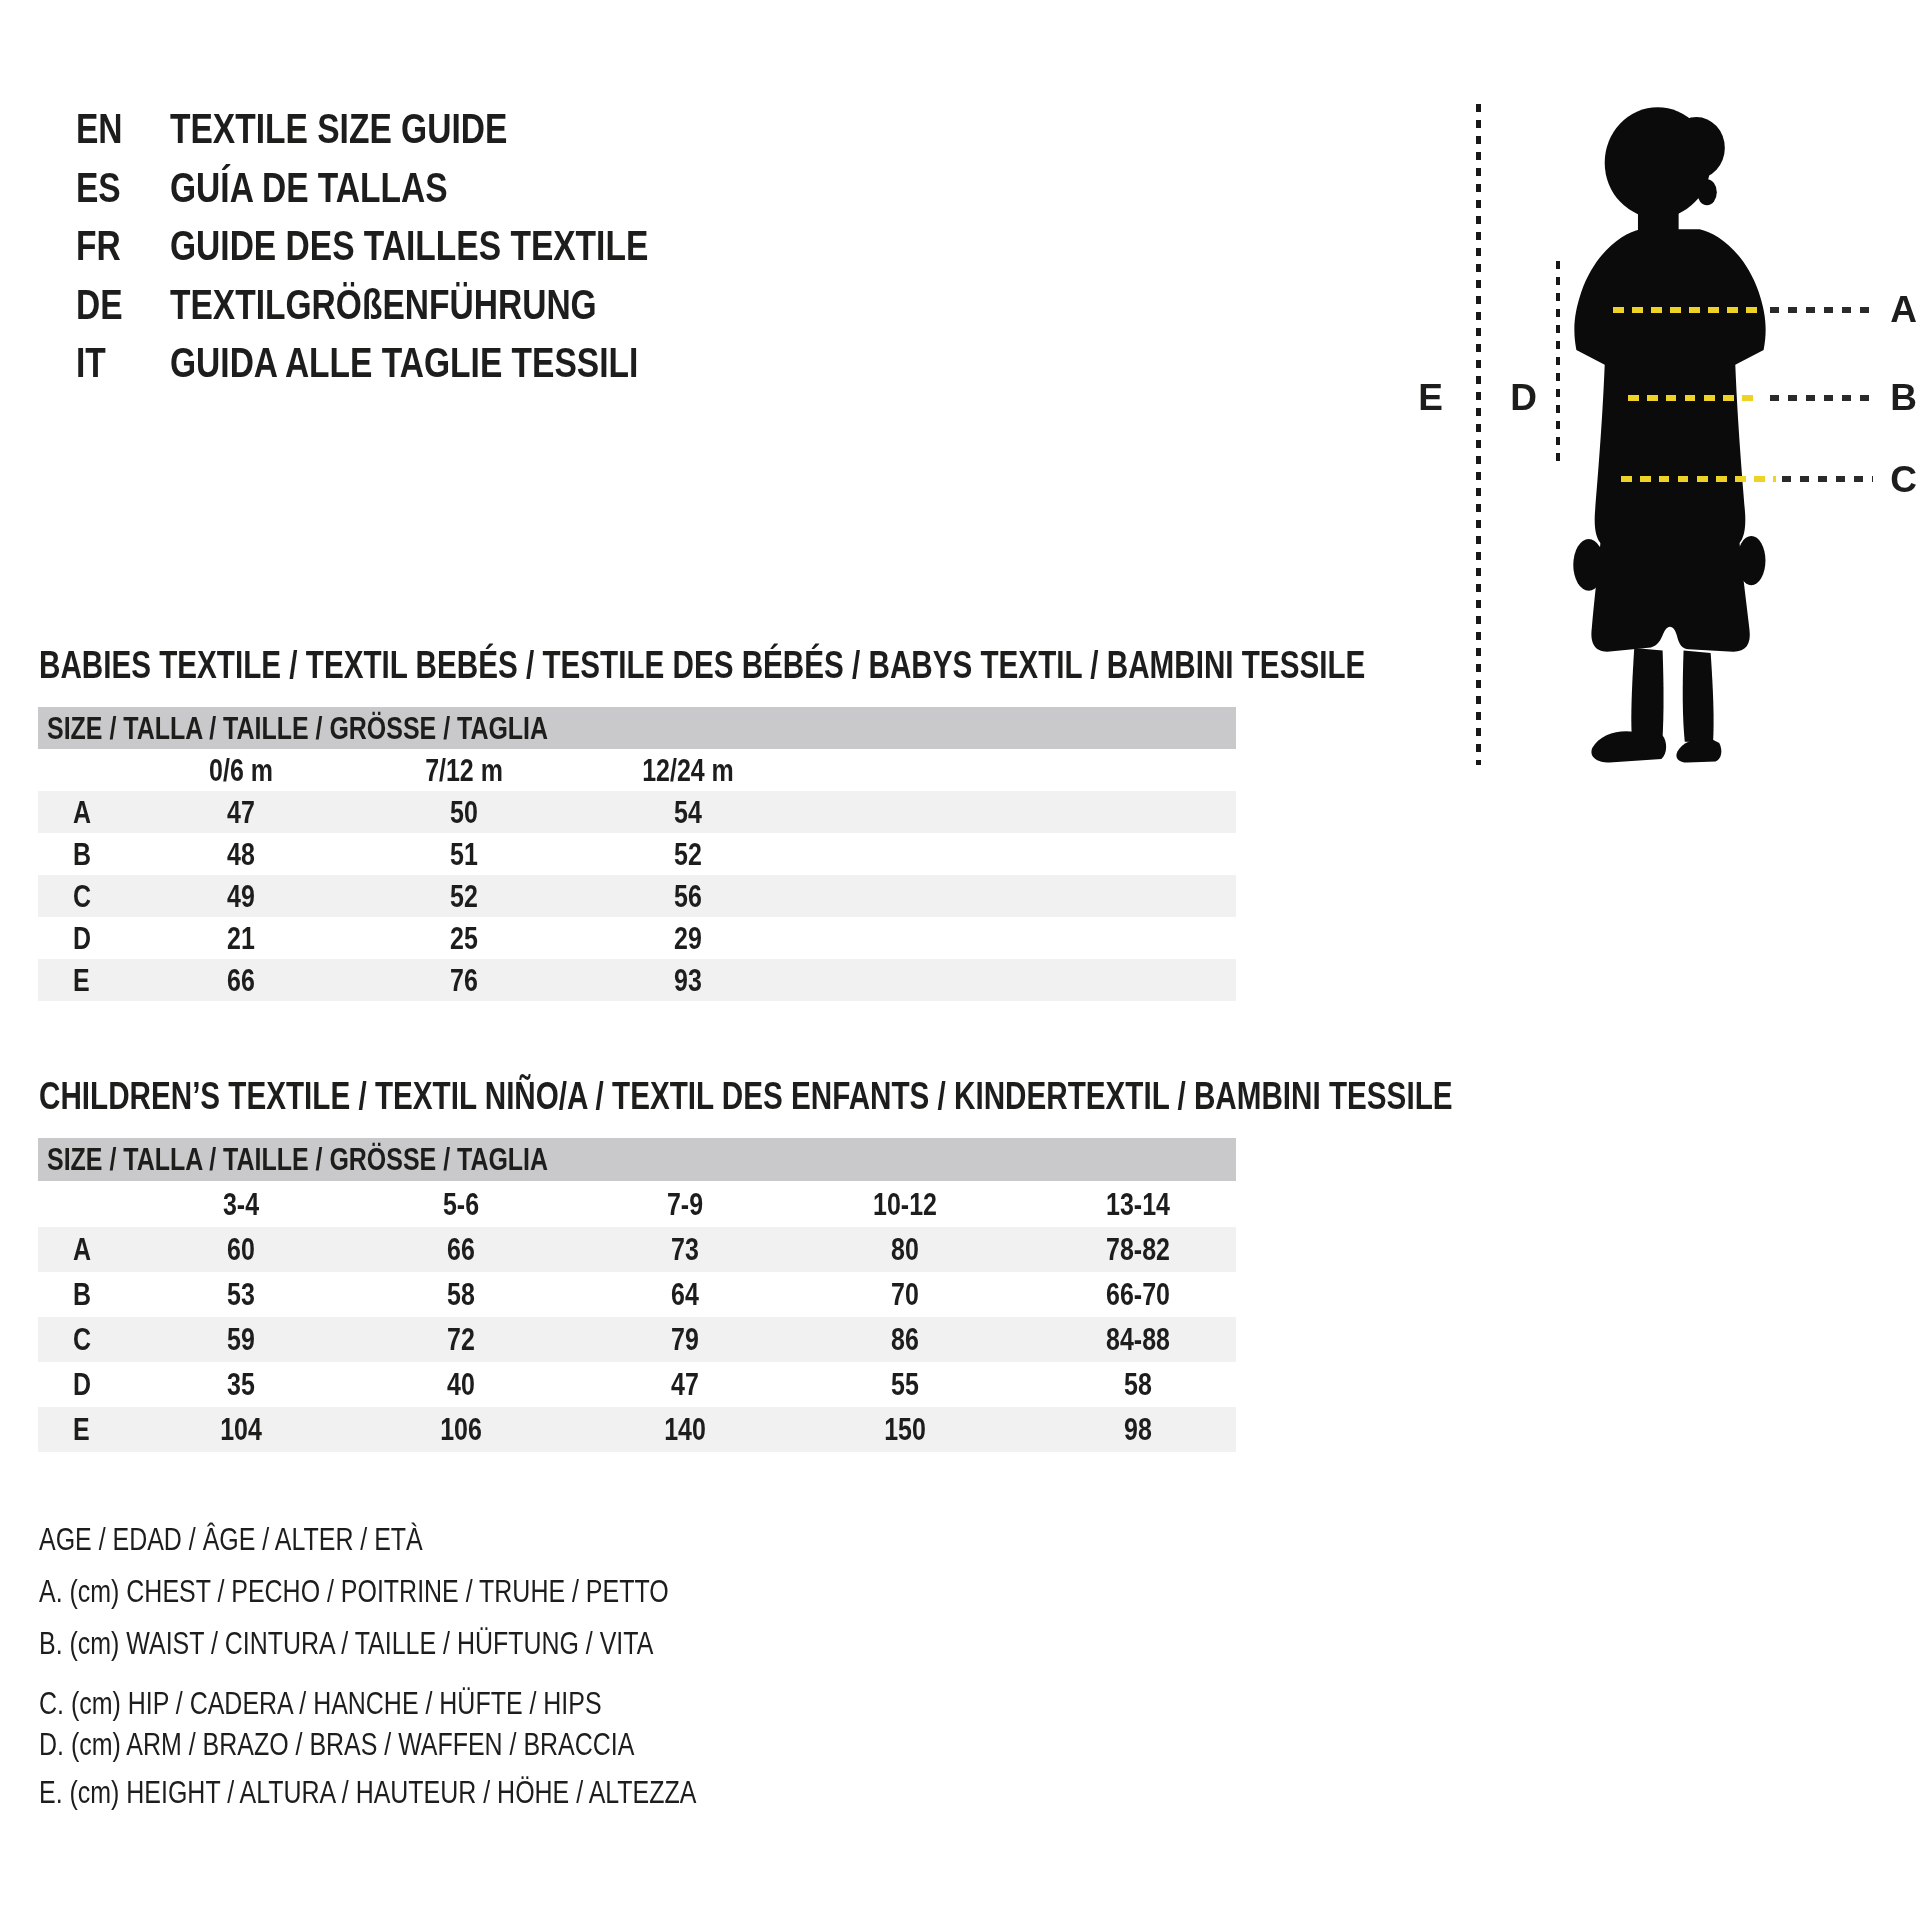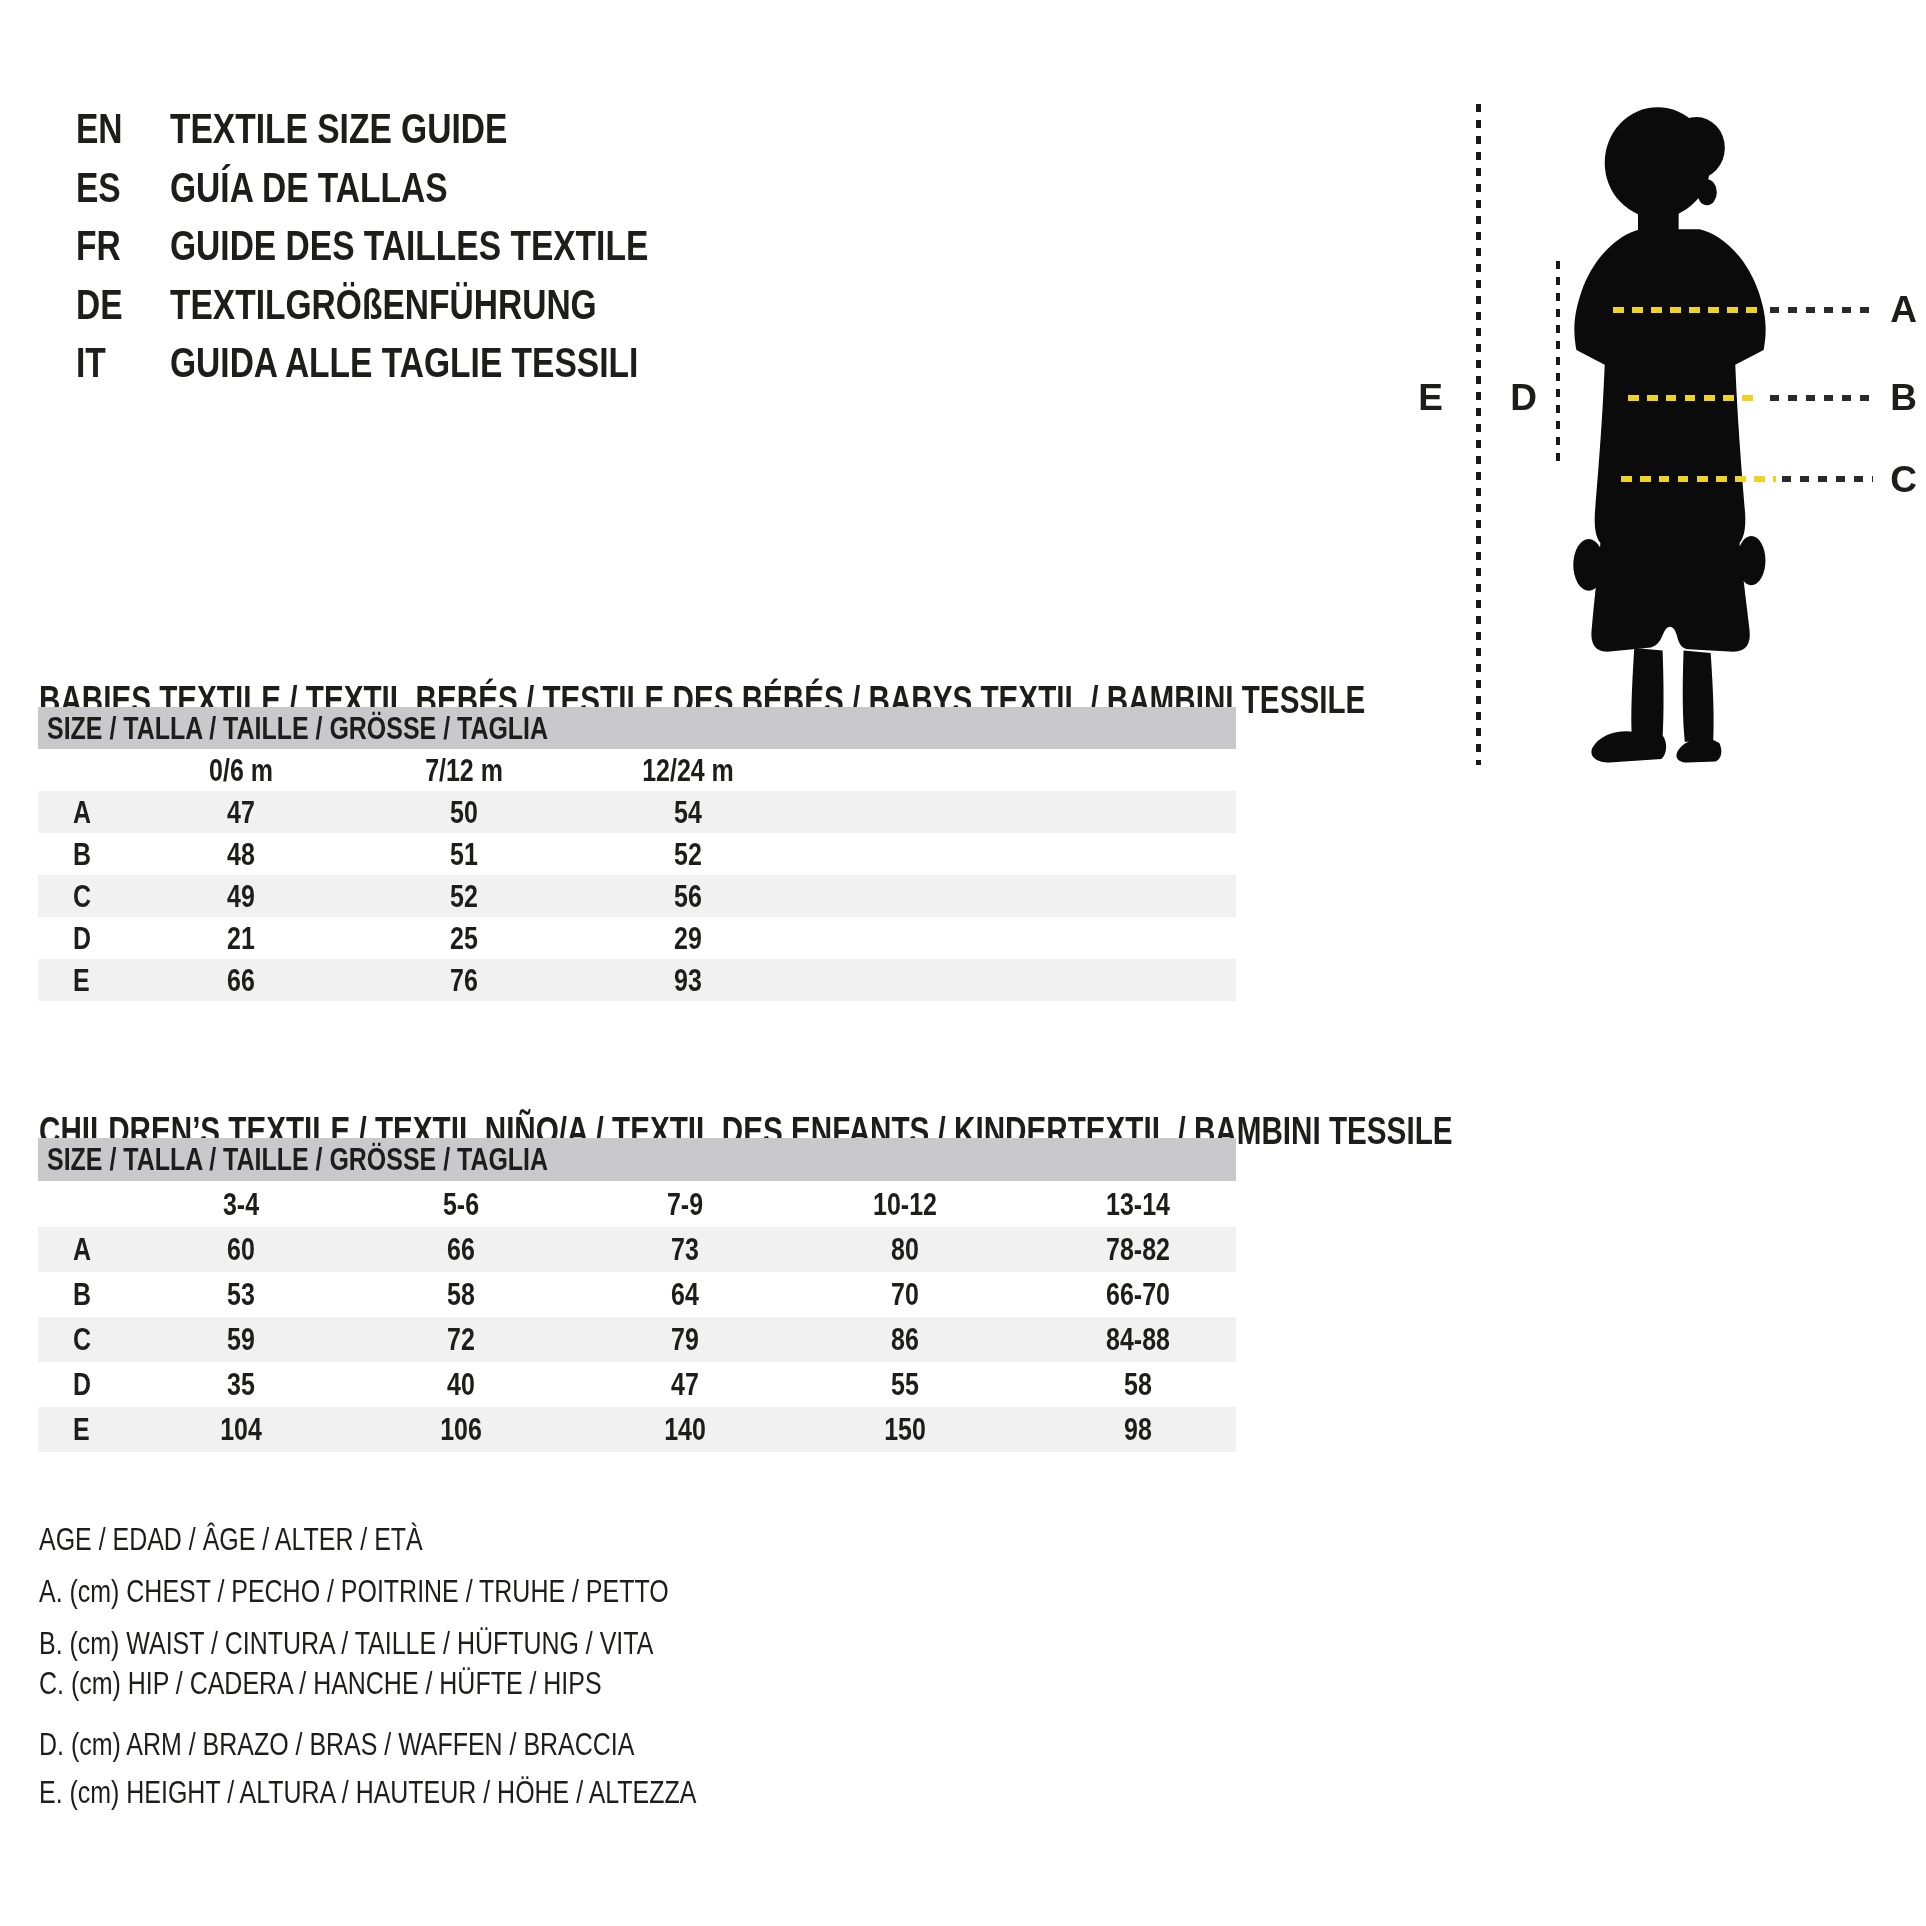--- a/index.html
+++ b/index.html
@@ -8,21 +8,21 @@
     font-family:"Liberation Sans","DejaVu Sans",sans-serif;color:#1d1d1b;
   }
   .abs{position:absolute;}
   
   .cond{display:inline-block;transform:scaleX(0.78);transform-origin:0 50%;white-space:nowrap;}
   .condc{display:block;transform:scaleX(0.78);transform-origin:50% 50%;white-space:nowrap;text-align:center;}
   
   .lang-code{font-size:43px;font-weight:700;line-height:48px;}
   .lang-title{font-size:43px;font-weight:700;line-height:48px;}
   
-  .section-title{font-size:38px;font-weight:700;line-height:43px;margin-top:35px;}
+  .section-title{font-size:38px;font-weight:700;line-height:43px;}
   
   .tbl-header{background:#c9c9cb;}
   .tbl-header-text{font-size:32px;font-weight:700;}
   .tbl-colhead,.tbl-cell{font-size:32px;font-weight:700;}
   .row-zebra{background:#f1f1f1;}
   .rowlabel{font-size:32px;font-weight:700;}
   
   .legend-line{font-size:32px;font-weight:400;line-height:37px;}
   
   .fig-label{font-size:37px;font-weight:700;text-align:center;line-height:41px;}
@@ -196,19 +196,19 @@
     <span class="abs tbl-cell condc" style="left:343px;width:160px;line-height:45px;">106</span>
     <span class="abs tbl-cell condc" style="left:567px;width:160px;line-height:45px;">140</span>
     <span class="abs tbl-cell condc" style="left:787px;width:160px;line-height:45px;">150</span>
     <span class="abs tbl-cell condc" style="left:1020px;width:160px;line-height:45px;">98</span>
   </div>
 
   <div class="abs" style="left:39px;top:1521px;">
     <div class="abs legend-line" style="left:0;top:0;"><span class="cond">AGE / EDAD / ÂGE / ALTER / ETÀ</span></div>
     <div class="abs legend-line" style="left:0;top:52px;"><span class="cond">A. (cm) CHEST / PECHO / POITRINE / TRUHE / PETTO</span></div>
     <div class="abs legend-line" style="left:0;top:104px;"><span class="cond">B. (cm) WAIST / CINTURA / TAILLE / HÜFTUNG / VITA</span></div>
-    <div class="abs legend-line" style="left:0;top:144px;"><span class="cond">C. (cm) HIP / CADERA / HANCHE / HÜFTE / HIPS</span></div>
+    <div class="abs legend-line" style="left:0;top:164px;"><span class="cond">C. (cm) HIP / CADERA / HANCHE / HÜFTE / HIPS</span></div>
     <div class="abs legend-line" style="left:0;top:205px;"><span class="cond">D. (cm) ARM / BRAZO / BRAS / WAFFEN / BRACCIA</span></div>
     <div class="abs legend-line" style="left:0;top:253px;"><span class="cond">E. (cm) HEIGHT / ALTURA / HAUTEUR / HÖHE / ALTEZZA</span></div>
   </div>
 
 </div>
 
 
 </body></html>

